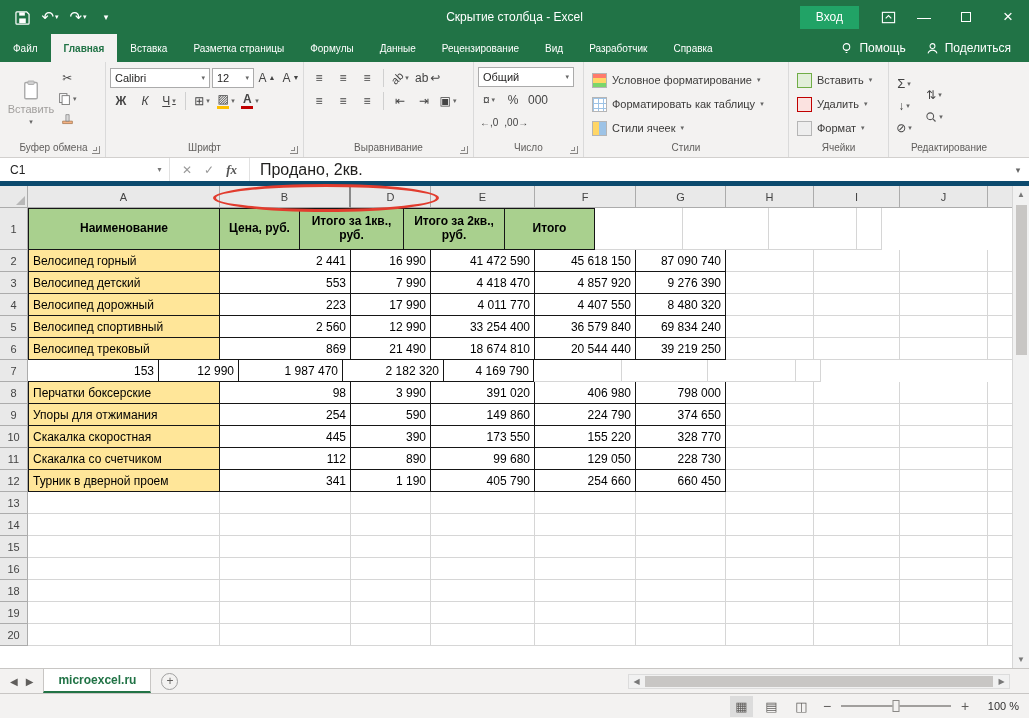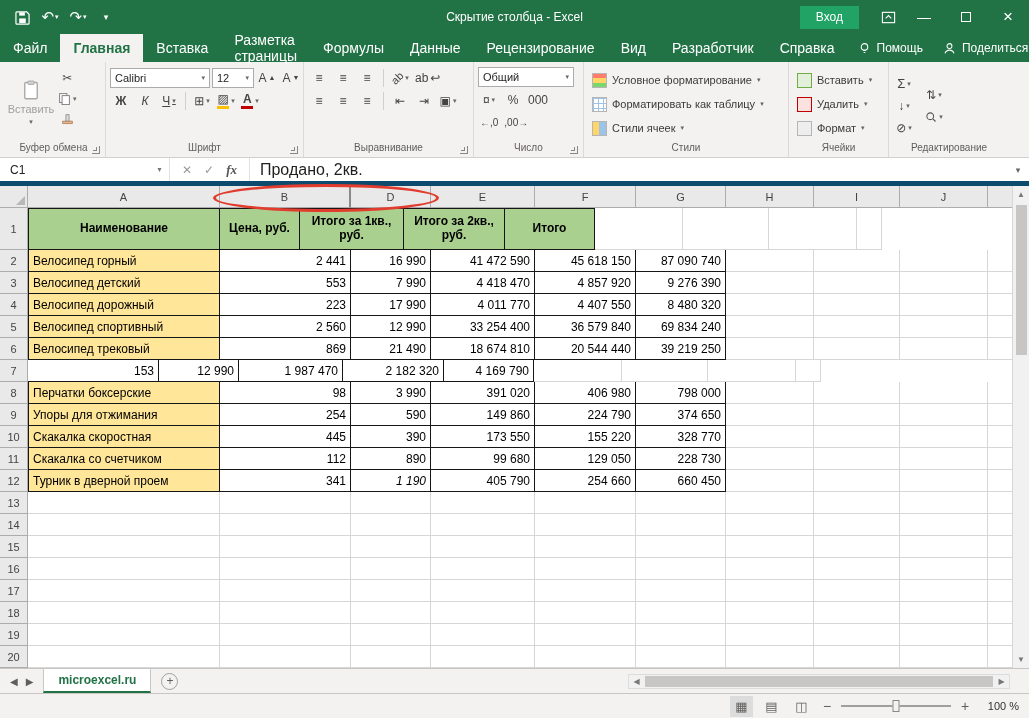--- a/index.html
+++ b/index.html
@@ -18,21 +18,21 @@
   .title{position:absolute;left:0;right:0;text-align:center;font-size:12px;pointer-events:none}
   .tright{margin-left:auto;display:flex;align-items:center;height:100%;z-index:2}
   .signin{background:var(--accent-green);color:#fff;border:none;font-size:12px;height:23px;padding:0 16px;margin-right:14px;font-family:inherit}
   .ribopts{width:30px;height:100%;display:flex;align-items:center;justify-content:center}
   .winbtn{width:42px;height:34px;display:flex;align-items:center;justify-content:center;font-size:14px;color:#fff}
   .maxbox{width:10px;height:10px;border:1px solid #fff;display:inline-block}
 
   
   .tabsbar{height:28px;background:var(--green);display:flex;align-items:stretch;color:#fff}
   .rtabs{display:flex;align-items:stretch}
-  .rtab{padding:0 13px;font-size:14px;display:flex;align-items:center}
+  .rtab{padding:0 13px;font-size:10px;display:flex;align-items:center}
   .rtab.active{background:#f3f2f1;color:var(--green);font-weight:bold}
   .tabs-right{margin-left:auto;display:flex;align-items:center;padding-right:8px}
   .thelp{display:flex;align-items:center;gap:6px;font-size:12px;padding:0 10px;height:100%}
 
   
   .ribbon{height:96px;background:#f3f2f1;border-bottom:1px solid #d2d0ce;display:flex;padding-left:2px}
   .rgroup{display:flex;flex-direction:column;border-right:1px solid #dadada;padding:2px 4px 0}
   .gcontent{flex:1;display:flex}
   .glabel{height:15px;font-size:10px;color:#605e5c;text-align:center;position:relative;padding:0 10px;white-space:nowrap}
   .launcher{position:absolute;right:1px;bottom:3px;width:8px;height:8px;border-right:1px solid #8a8886;border-bottom:1px solid #8a8886}
@@ -550,21 +550,21 @@
           <div class="cell used num" style="width: 90px;">228 730</div>
           <div class="cell" style="width: 88px;"></div>
           <div class="cell" style="width: 86px;"></div>
           <div class="cell" style="width: 88px;"></div>
           <div class="cell" style="width: 25px;"></div>
         </div>
         <div class="grow" style="height: 22px;">
           <div class="hdr rowhdr">12</div>
           <div class="cell used name first" style="width: 192px;">Турник в дверной проем</div>
           <div class="cell used num" style="width: 131px;">341</div>
-          <div class="cell used num" style="width: 80px; font-style: italic;">1 190</div>
+          <div class="cell used num" style="width: 80px;">1 190</div>
           <div class="cell used num" style="width: 104px;">405 790</div>
           <div class="cell used num" style="width: 101px;">254 660</div>
           <div class="cell used num" style="width: 90px;">660 450</div>
           <div class="cell" style="width: 88px;"></div>
           <div class="cell" style="width: 86px;"></div>
           <div class="cell" style="width: 88px;"></div>
           <div class="cell" style="width: 25px;"></div>
         </div>
         <div class="grow" style="height: 22px;">
           <div class="hdr rowhdr">13</div>
@@ -600,33 +600,20 @@
           <div class="cell" style="width: 104px;"></div>
           <div class="cell" style="width: 101px;"></div>
           <div class="cell" style="width: 90px;"></div>
           <div class="cell" style="width: 88px;"></div>
           <div class="cell" style="width: 86px;"></div>
           <div class="cell" style="width: 88px;"></div>
           <div class="cell" style="width: 25px;"></div>
         </div>
         <div class="grow" style="height: 22px;">
           <div class="hdr rowhdr">16</div>
-          <div class="cell" style="width: 192px;"></div>
-          <div class="cell" style="width: 131px;"></div>
-          <div class="cell" style="width: 80px;"></div>
-          <div class="cell" style="width: 104px;"></div>
-          <div class="cell" style="width: 101px;"></div>
-          <div class="cell" style="width: 90px;"></div>
-          <div class="cell" style="width: 88px;"></div>
-          <div class="cell" style="width: 86px;"></div>
-          <div class="cell" style="width: 88px;"></div>
-          <div class="cell" style="width: 25px;"></div>
-        </div>
-        <div class="grow" style="height: 22px;">
-          <div class="hdr rowhdr">17</div>
           <div class="cell" style="width: 192px;"></div>
           <div class="cell" style="width: 131px;"></div>
           <div class="cell" style="width: 80px;"></div>
           <div class="cell" style="width: 104px;"></div>
           <div class="cell" style="width: 101px;"></div>
           <div class="cell" style="width: 90px;"></div>
           <div class="cell" style="width: 88px;"></div>
           <div class="cell" style="width: 86px;"></div>
           <div class="cell" style="width: 88px;"></div>
           <div class="cell" style="width: 25px;"></div>

